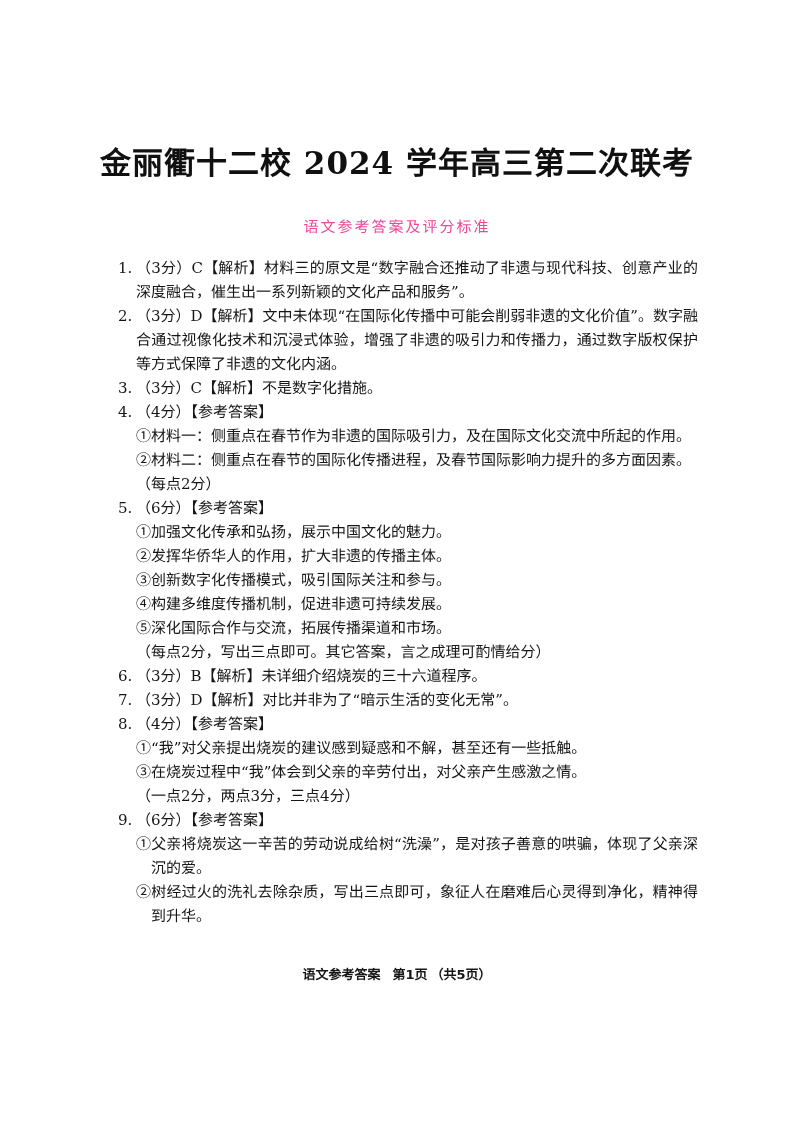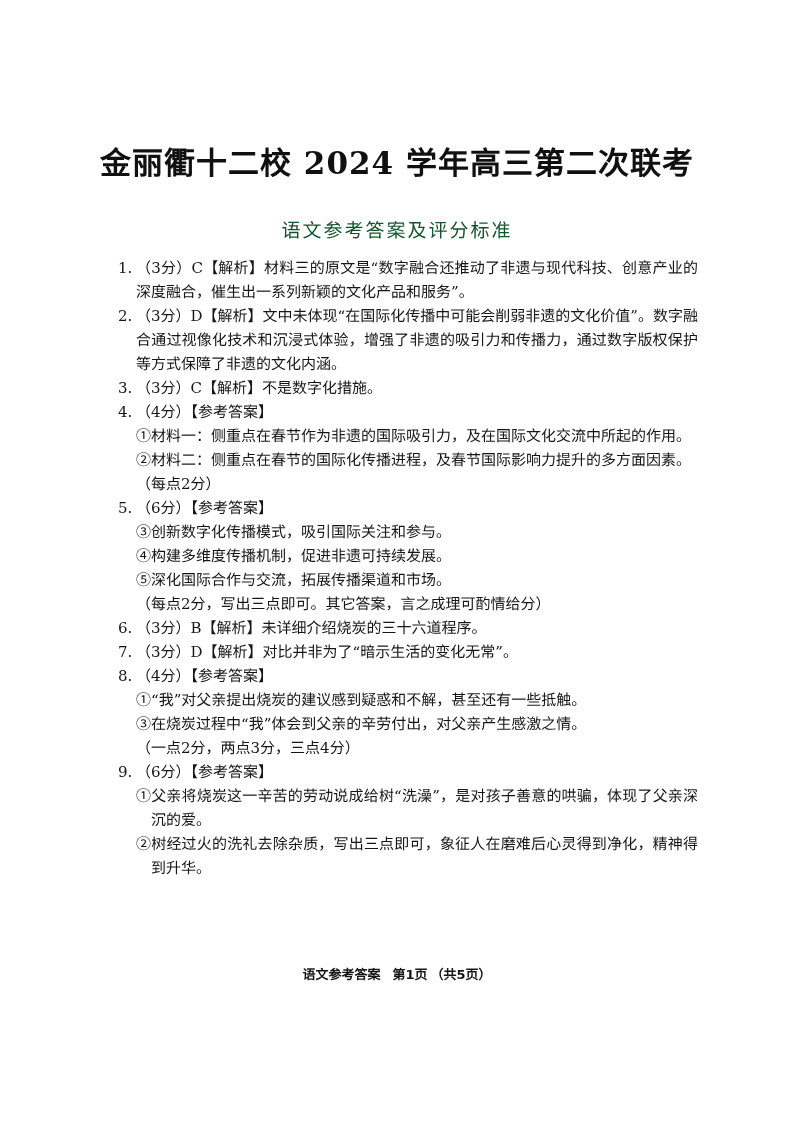--- a/index.html
+++ b/index.html
@@ -22,24 +22,24 @@
     text-align: center;
     font-size: 31px;
     font-weight: 700;
     letter-spacing: 1px;
     color: #101010;
   }
   .doc-subtitle {
     margin: 0;
     margin-top: 32px;
     text-align: center;
-    font-size: 19px;
+    font-size: 15px;
     font-weight: 400;
     letter-spacing: 2px;
-    color: #14532d;
+    color: #ec4899;
   }
   .answers {
     position: absolute;
     top: 256px;
     left: 118px;
     width: 580px;
     font-size: 15px;
     line-height: 24px;
     text-align: justify;
   }
@@ -110,20 +110,22 @@
           <p class="head">（4分）【参考答案】</p>
           <p class="sub">①材料一：侧重点在春节作为非遗的国际吸引力，及在国际文化交流中所起的作用。</p>
           <p class="sub">②材料二：侧重点在春节的国际化传播进程，及春节国际影响力提升的多方面因素。</p>
           <p class="sub">（每点2分）</p>
         </div>
       </div>
       <div class="item">
         <span class="num">5.</span>
         <div class="body">
           <p class="head">（6分）【参考答案】</p>
+          <p class="sub">①加强文化传承和弘扬，展示中国文化的魅力。</p>
+          <p class="sub">②发挥华侨华人的作用，扩大非遗的传播主体。</p>
           <p class="sub">③创新数字化传播模式，吸引国际关注和参与。</p>
           <p class="sub">④构建多维度传播机制，促进非遗可持续发展。</p>
           <p class="sub">⑤深化国际合作与交流，拓展传播渠道和市场。</p>
           <p class="sub">（每点2分，写出三点即可。其它答案，言之成理可酌情给分）</p>
         </div>
       </div>
       <div class="item">
         <span class="num">6.</span>
         <div class="body">
           <p class="head">（3分）B【解析】未详细介绍烧炭的三十六道程序。</p>

